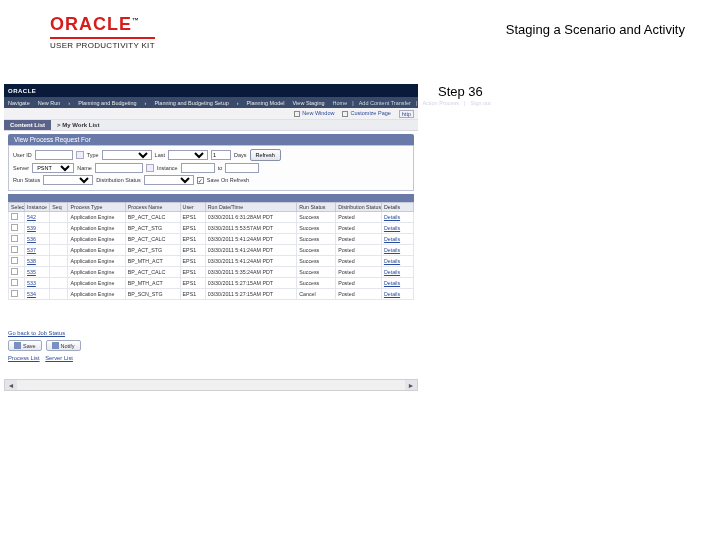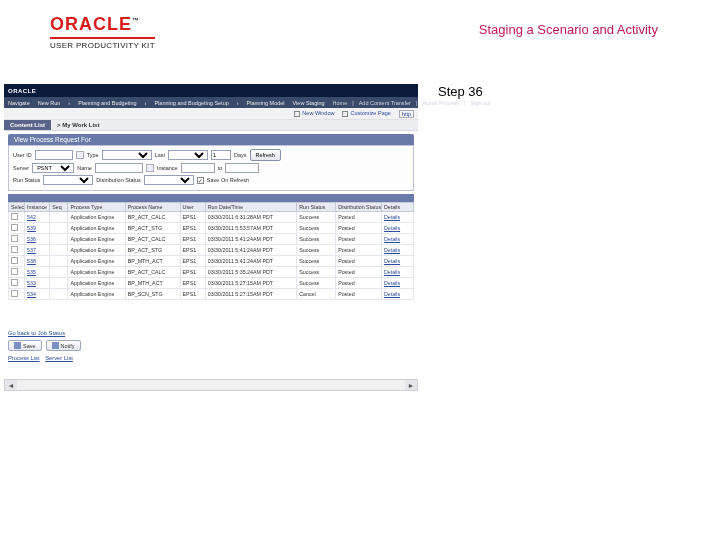--- a/index.html
+++ b/index.html
@@ -4,21 +4,21 @@
 <style>
   * { box-sizing: border-box; margin: 0; padding: 0; }
   body { width: 720px; height: 540px; font-family: Arial, sans-serif; font-size: 9px; background: #fff; position: relative; }
 
   
   .header { position: relative; padding: 14px 50px 6px 50px; }
   .logo-block { display: inline-block; }
   .oracle-logo { font-family: Helvetica, Arial, sans-serif; font-weight: bold; font-size: 18px; letter-spacing: 1px; color: #d81b1b; border-bottom: 2px solid #d81b1b; padding-bottom: 2px; }
   .oracle-logo sup { font-size: 7px; color: #333; vertical-align: super; }
   .upk { font-size: 8px; color: #222; margin-top: 2px; letter-spacing: 0.3px; }
-  .doc-title { position: absolute; top: 22px; right: 62px; font-size: 13px; color: #be185d; }
+  .doc-title { position: absolute; top: 22px; right: 35px; font-size: 13px; color: #000000; }
 
   
   .layout { display: flex; padding: 0; margin-top: 28px; }
   .shot-col { width: 414px; margin-left: 4px; }
   .text-col { flex: 1; padding: 0 10px 0 20px; font-size: 13px; color: #000; }
   .text-col .step { margin-bottom: 22px; }
 
   
   .shot { width: 414px; background: #fff; }
   .shot-top { background: #0a1a3a; height: 13px; display: flex; align-items: center; color: #fff; font-size: 6px; padding: 0 4px; }

